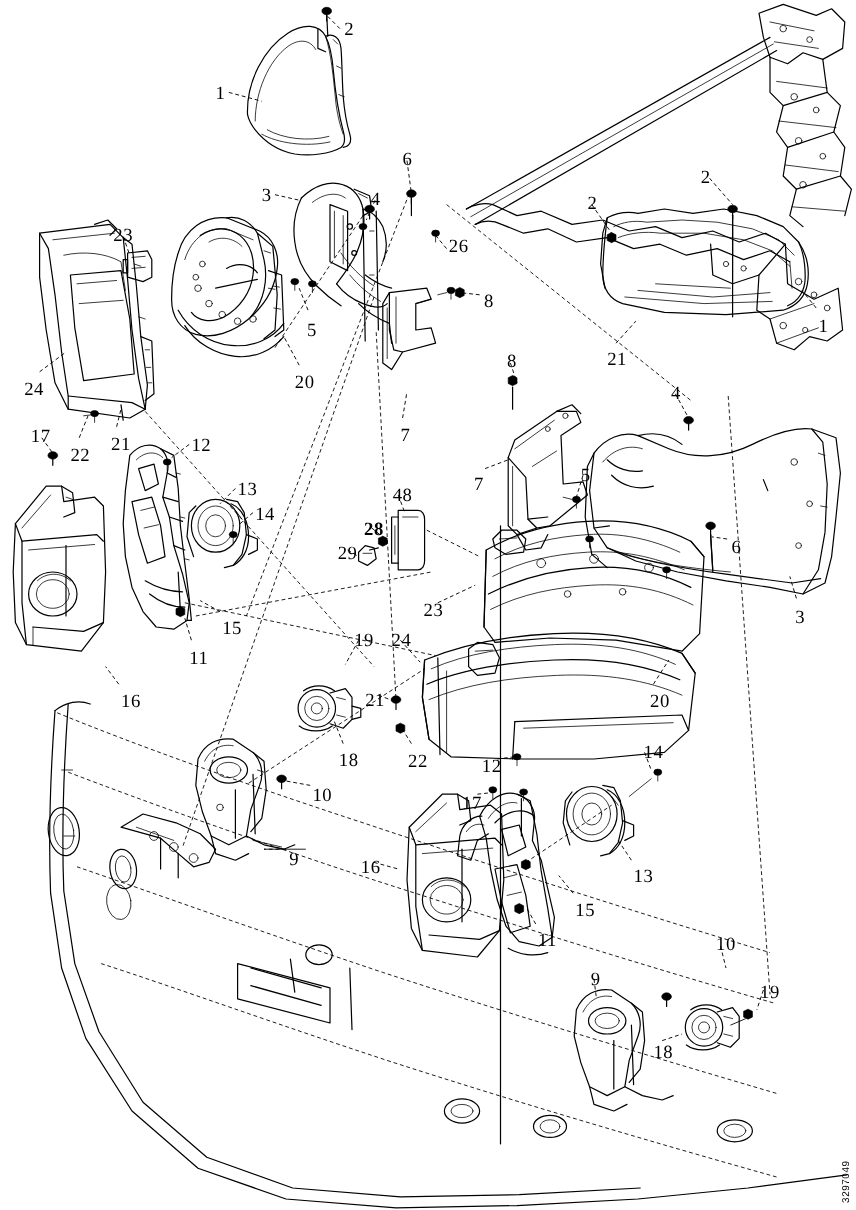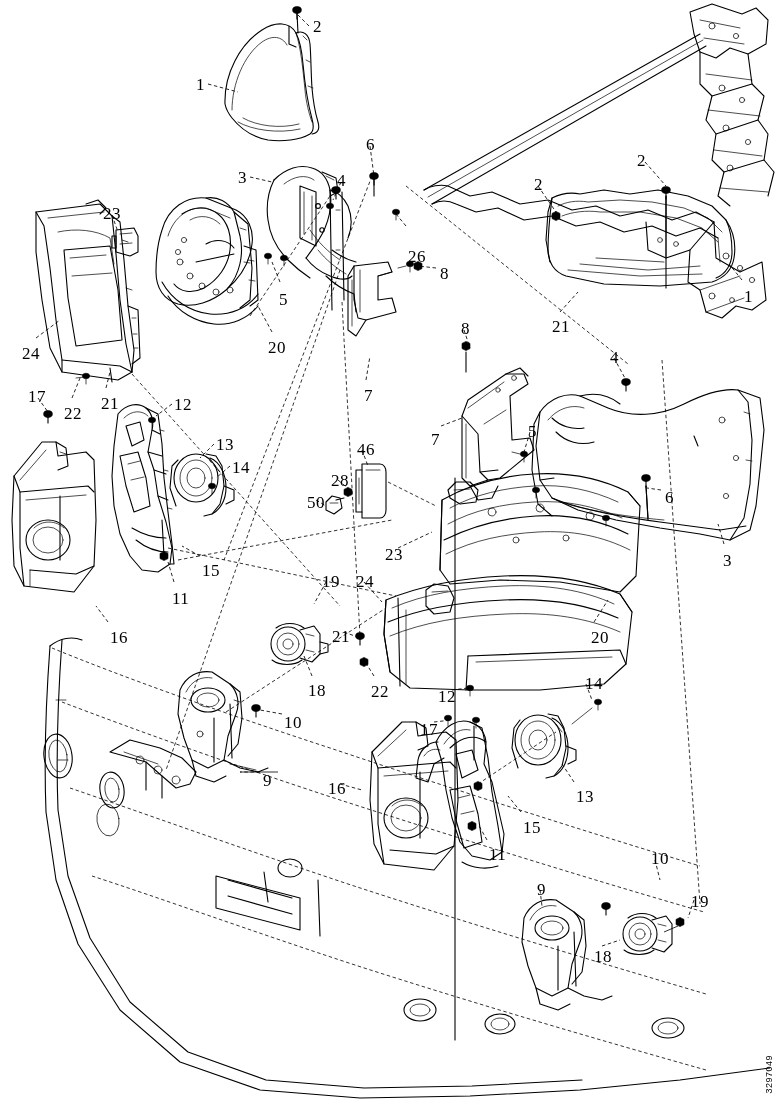--- a/index.html
+++ b/index.html
@@ -664,21 +664,21 @@
     </svg>
 
   <div id="callout-layer">
       <div class="callout" style="left: 313px; top: 18px;">2</div>
       <div class="callout" style="left: 196px; top: 76px;">1</div>
       <div class="callout" style="left: 366px; top: 136px;">6</div>
       <div class="callout" style="left: 238px; top: 169px;">3</div>
       <div class="callout" style="left: 337px; top: 172px;">4</div>
       <div class="callout" style="left: 534px; top: 176px;">2</div>
       <div class="callout" style="left: 637px; top: 152px;">2</div>
-      <div class="callout" style="left: 408px; top: 248px;">26</div>
+      <div class="callout" style="left: 408px; top: 215px;">26</div>
       <div class="callout" style="left: 744px; top: 288px;">1</div>
       <div class="callout" style="left: 103px; top: 205px;">23</div>
       <div class="callout" style="left: 279px; top: 291px;">5</div>
       <div class="callout" style="left: 268px; top: 339px;">20</div>
       <div class="callout" style="left: 22px; top: 345px;">24</div>
       <div class="callout" style="left: 440px; top: 265px;">8</div>
       <div class="callout" style="left: 552px; top: 318px;">21</div>
       <div class="callout" style="left: 461px; top: 320px;">8</div>
       <div class="callout" style="left: 610px; top: 349px;">4</div>
       <div class="callout" style="left: 364px; top: 387px;">7</div>
@@ -688,23 +688,23 @@
       <div class="callout" style="left: 64px; top: 405px;">22</div>
       <div class="callout" style="left: 101px; top: 395px;">21</div>
       <div class="callout" style="left: 174px; top: 396px;">12</div>
       <div class="callout" style="left: 216px; top: 436px;">13</div>
       <div class="callout" style="left: 232px; top: 459px;">14</div>
       <div class="callout" style="left: 202px; top: 562px;">15</div>
       <div class="callout" style="left: 172px; top: 590px;">11</div>
       <div class="callout" style="left: 110px; top: 629px;">16</div>
       <div class="callout" style="left: 665px; top: 489px;">6</div>
       <div class="callout" style="left: 723px; top: 552px;">3</div>
-      <div class="callout" style="left: 357px; top: 441px;">46</div>
-      <div class="callout" style="left: 331px; top: 472px;">28</div>
-      <div class="callout" style="left: 307px; top: 494px;">50</div>
+      <div class="callout" style="left: 357px; top: 441px;">48</div>
+      <div class="callout" style="left: 331px; top: 472px; font-weight: bold;">28</div>
+      <div class="callout" style="left: 307px; top: 494px;">29</div>
       <div class="callout" style="left: 385px; top: 546px;">23</div>
       <div class="callout" style="left: 322px; top: 573px;">19</div>
       <div class="callout" style="left: 356px; top: 573px;">24</div>
       <div class="callout" style="left: 332px; top: 628px;">21</div>
       <div class="callout" style="left: 308px; top: 682px;">18</div>
       <div class="callout" style="left: 371px; top: 683px;">22</div>
       <div class="callout" style="left: 591px; top: 629px;">20</div>
       <div class="callout" style="left: 438px; top: 688px;">12</div>
       <div class="callout" style="left: 585px; top: 675px;">14</div>
       <div class="callout" style="left: 420px; top: 721px;">17</div>

